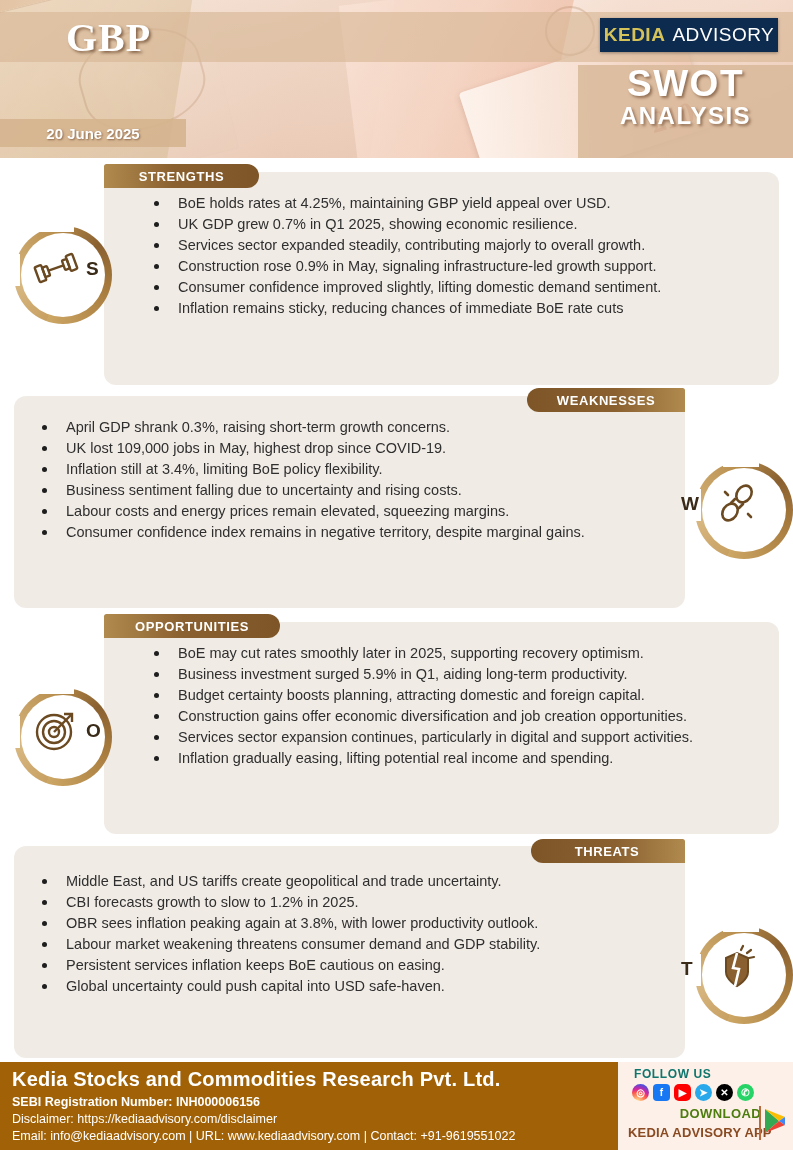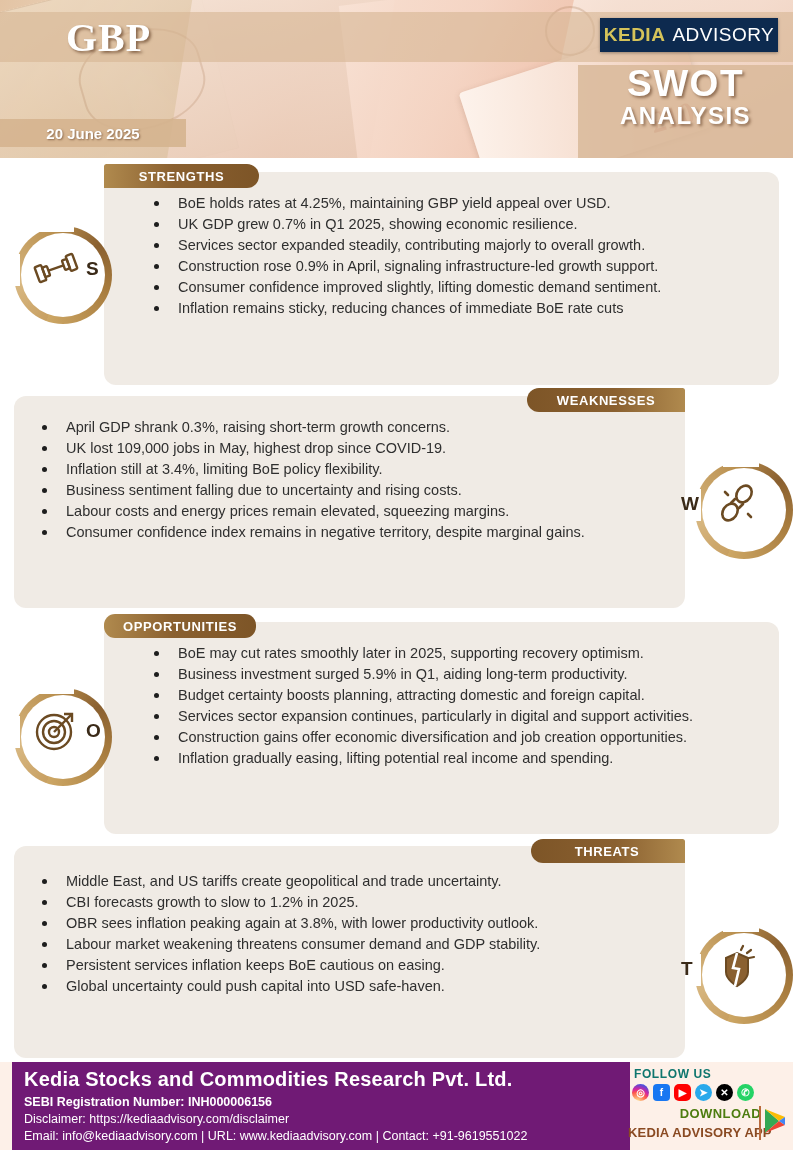--- a/index.html
+++ b/index.html
@@ -150,21 +150,21 @@
     position:absolute;font:700 19px "Liberation Sans",sans-serif;color:#3a2a18;
   }
   .badge .glyph{position:absolute;left:22px;top:22px;width:52px;height:52px;}
 
   
   .footer{
     position:absolute;left:0;top:1062px;width:793px;height:88px;
     background:#fdf0e8;
   }
   .footer-left{
-    position:absolute;left:12px;top:0;width:618px;height:88px;background:#701a75;
+    position:absolute;left:0;top:0;width:618px;height:88px;background:#a16207;
   }
   .f-company{
     position:absolute;left:12px;top:6px;
     font:700 20px "Liberation Sans",sans-serif;color:#ffffff;letter-spacing:.2px;
   }
   .f-line{position:absolute;left:12px;font:400 12.5px "Liberation Sans",sans-serif;color:#ffffff;}
   .f-sebi{top:33px;font-weight:bold;}
   .f-disc{top:50px;}
   .f-contact{top:67px;}
   .footer-right{position:absolute;left:618px;top:0;width:175px;height:88px;}
@@ -221,21 +221,21 @@
   </div>
 </div>
 
 <div class="section">
   <div class="panel" style="left:104px;top:172px;width:675px;height:213px;"></div>
   <div class="tab left-anchor" style="left:104px;top:164px;width:155px;">STRENGTHS</div>
   <ul class="bullets" style="position:absolute;left:148px;top:194px;width:610px;">
     <li>BoE holds rates at 4.25%, maintaining GBP yield appeal over USD.</li>
     <li>UK GDP grew 0.7% in Q1 2025, showing economic resilience.</li>
     <li>Services sector expanded steadily, contributing majorly to overall growth.</li>
-    <li>Construction rose 0.9% in April, signaling infrastructure-led growth support.</li>
+    <li>Construction rose 0.9% in May, signaling infrastructure-led growth support.</li>
     <li>Consumer confidence improved slightly, lifting domestic demand sentiment.</li>
     <li>Inflation remains sticky, reducing chances of immediate BoE rate cuts</li>
   </ul>
   <div class="badge" style="left:8px;top:220px;">
     <div class="ring"></div>
     <div class="gap"></div>
     <div class="gap2"></div>
     <div class="glyph">
       <svg viewBox="0 0 52 52" width="52" height="52">
         <g transform="rotate(-20 26 26)" fill="none" stroke="#6b4a22" stroke-width="2.4">
@@ -277,27 +277,27 @@
           <line x1="37" y1="37" x2="40" y2="40"></line>
         </g>
       </svg>
     </div>
     <div class="letter" style="left:-8px;top:38px;">W</div>
   </div>
 </div>
 
 <div class="section">
   <div class="panel" style="left:104px;top:622px;width:675px;height:212px;"></div>
-  <div class="tab left-anchor" style="left:104px;top:614px;width:152px;border-radius:11px;">OPPORTUNITIES</div>
+  <div class="tab left-anchor" style="left:104px;top:614px;width:176px;">OPPORTUNITIES</div>
   <ul class="bullets" style="position:absolute;left:148px;top:644px;width:614px;">
     <li>BoE may cut rates smoothly later in 2025, supporting recovery optimism.</li>
     <li>Business investment surged 5.9% in Q1, aiding long-term productivity.</li>
     <li>Budget certainty boosts planning, attracting domestic and foreign capital.</li>
+    <li>Construction gains offer economic diversification and job creation opportunities.</li>
     <li>Services sector expansion continues, particularly in digital and support activities.</li>
-    <li>Construction gains offer economic diversification and job creation opportunities.</li>
     <li>Inflation gradually easing, lifting potential real income and spending.</li>
   </ul>
   <div class="badge" style="left:8px;top:682px;">
     <div class="ring"></div>
     <div class="gap"></div>
     <div class="gap2"></div>
     <div class="glyph">
       <svg viewBox="0 0 52 52" width="52" height="52">
         <g fill="none" stroke="#6b4a22" stroke-width="2.4">
           <circle cx="24" cy="28" r="17"></circle>

